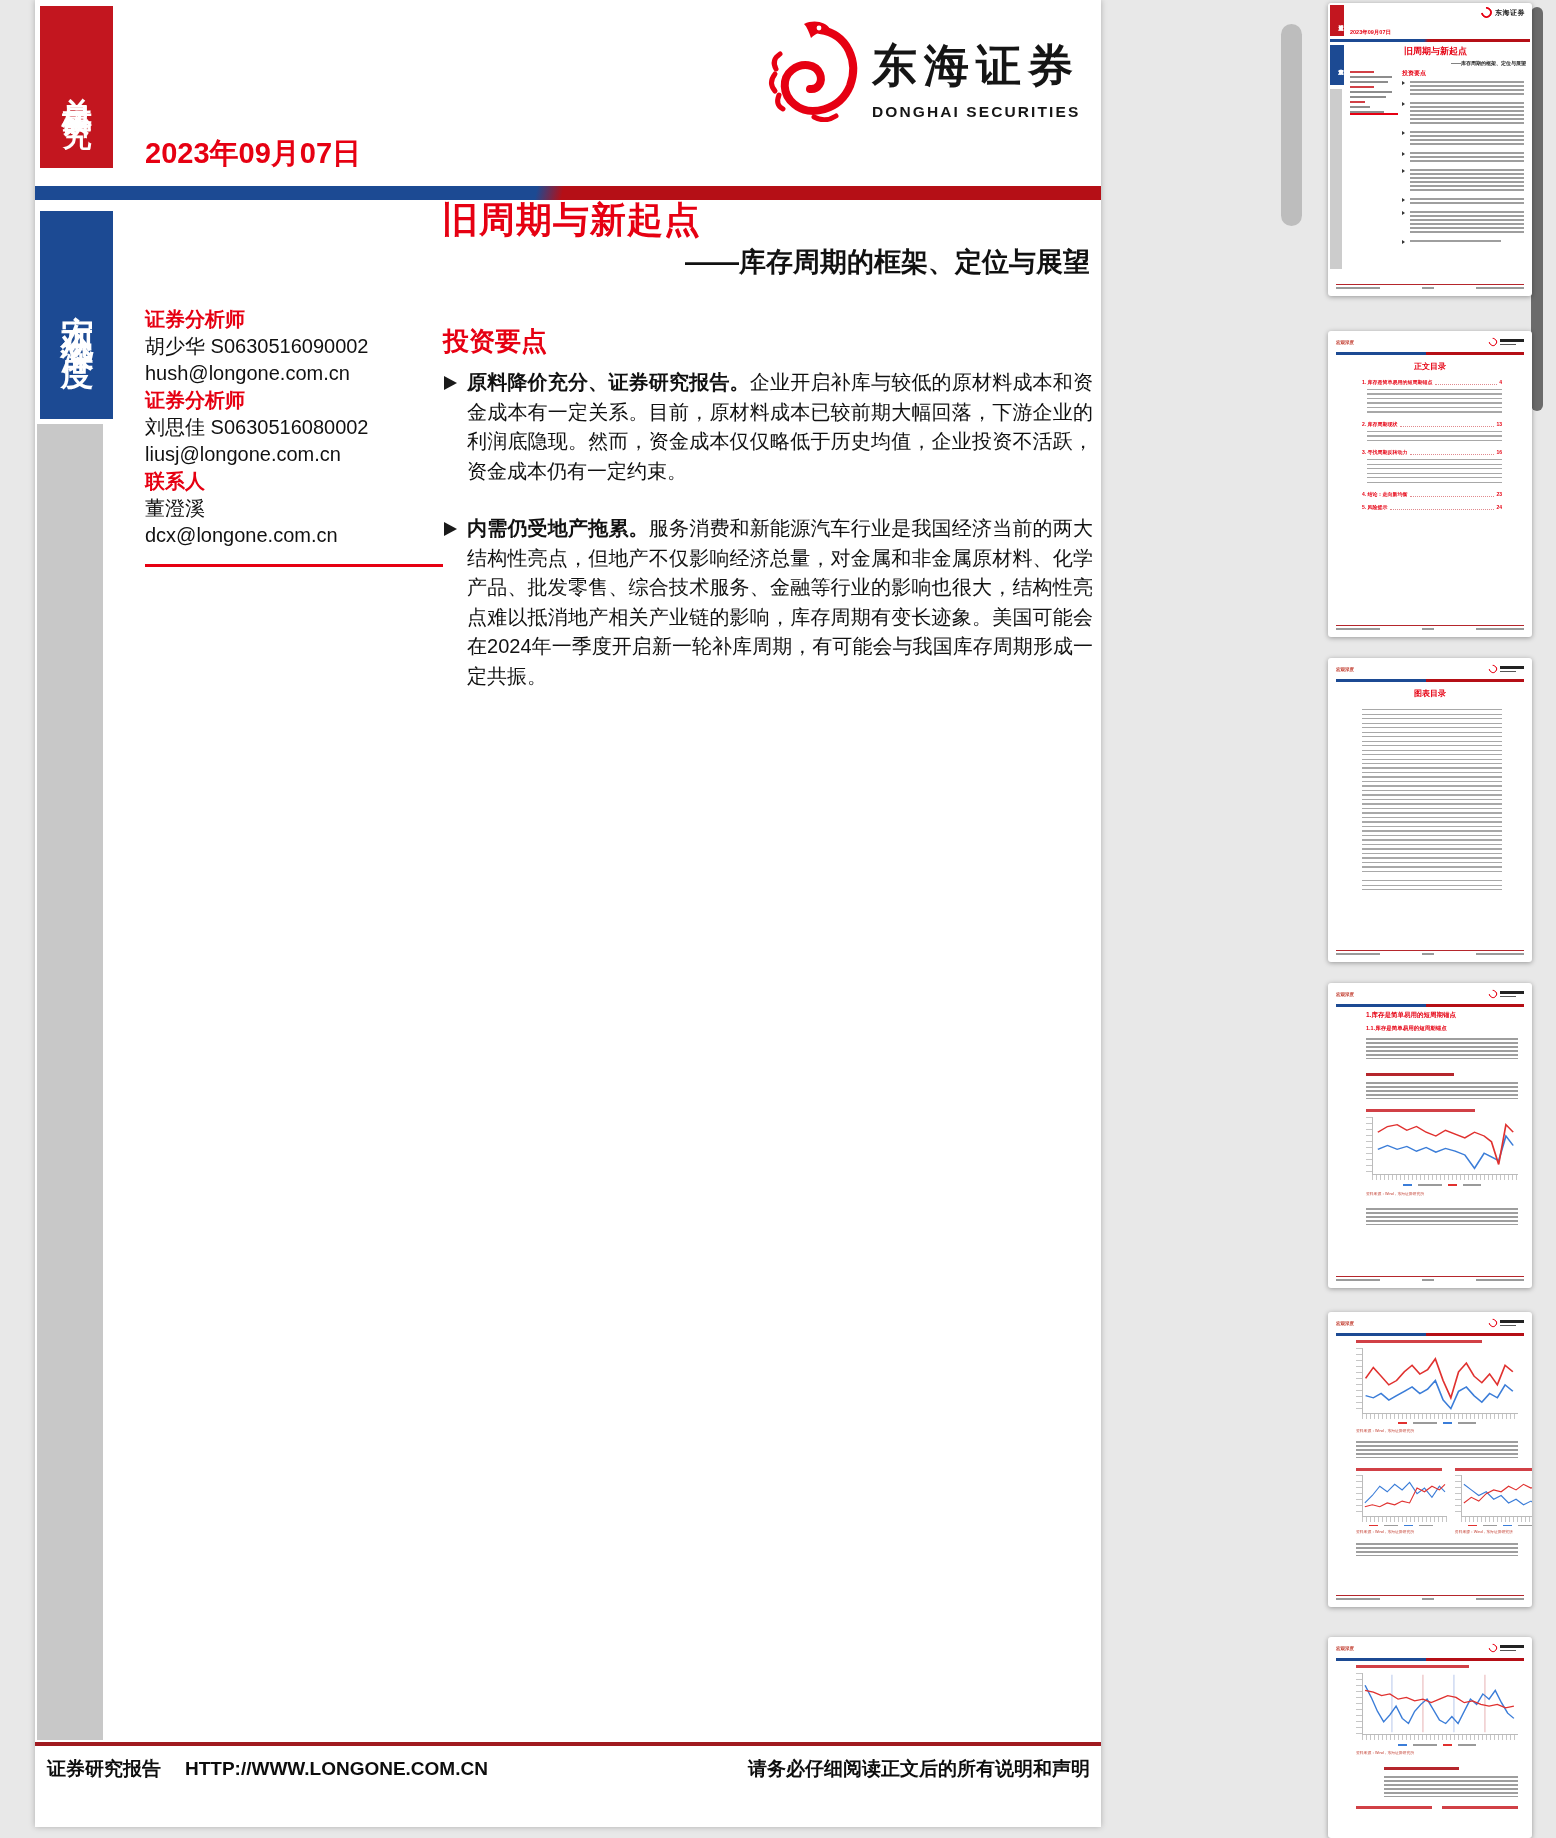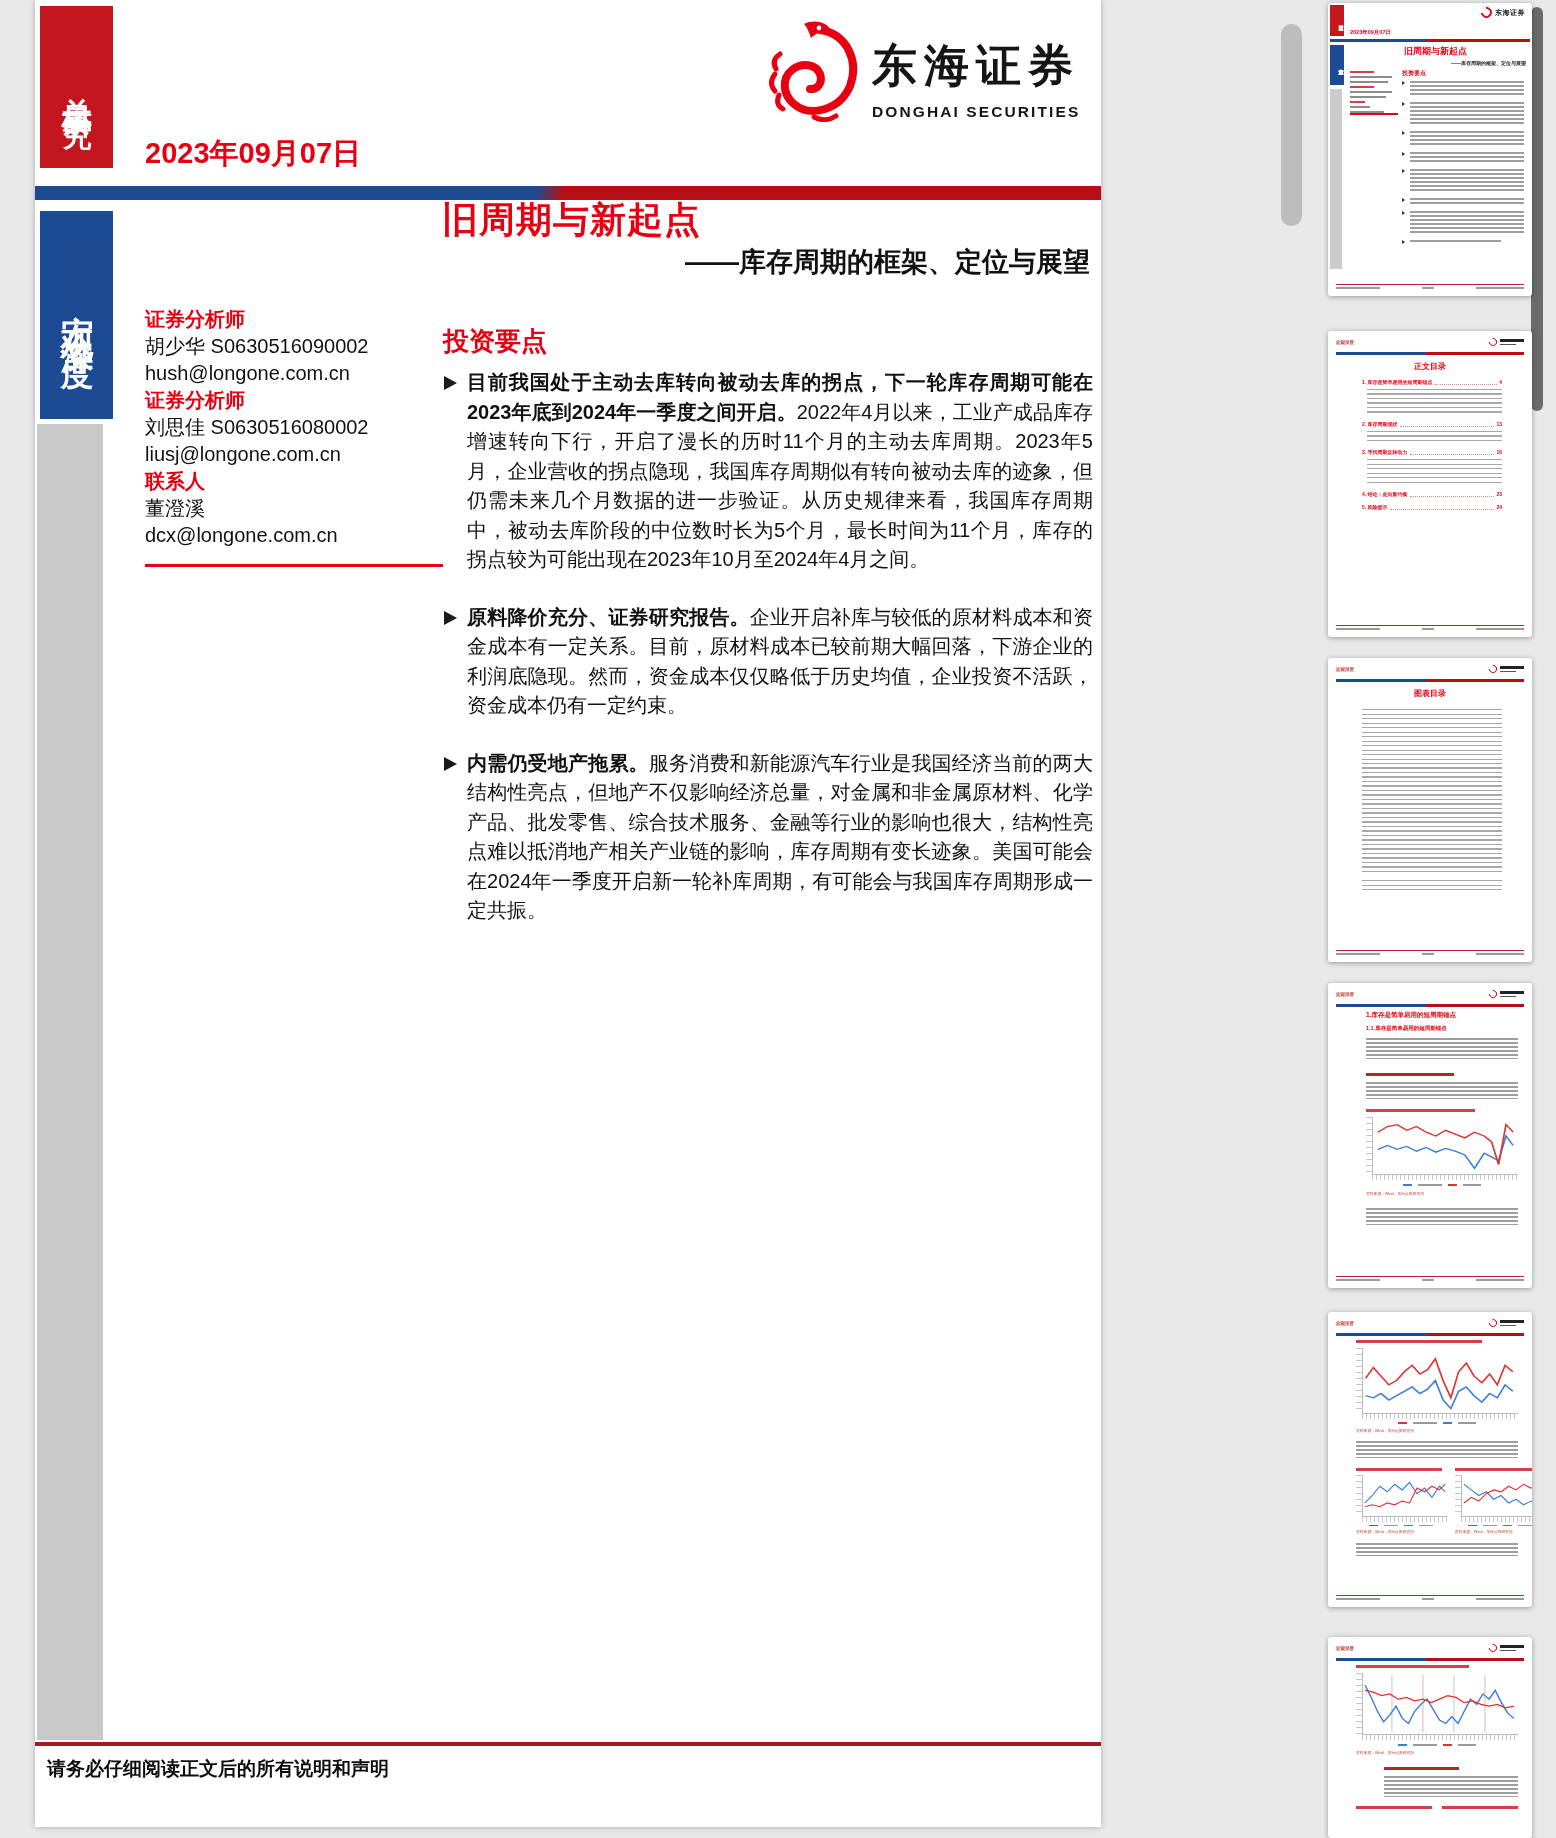--- a/index.html
+++ b/index.html
@@ -158,27 +158,29 @@
     <div class="a-line">liusj@longone.com.cn</div>
     <div class="a-role">联系人</div>
     <div class="a-line">董澄溪</div>
     <div class="a-line">dcx@longone.com.cn</div>
   </div>
   <div class="a-divider"></div>
 
   <h2 class="section-heading">投资要点</h2>
 
   <ul class="bullets">
-    <li><span class="lead">目前我国处于主动去库转向被动去库的拐点，下一轮库存周期可能在2023年底到2024年一季度之间开启。</span><span>2022年4月以来，工业产成品库存增速转向下行，开启了漫长的历时11个月的主动去库周期。2023年5月，企业营收的拐点隐现，我国库存周期似有转向被动去库的迹象，但仍需未来几个月数据的进一步验证。从历史规律来看，我国库存周期中，被动去库阶段的中位数时长为5个月，最长时间为11个月，库存的拐点较为可能出现在2023年10月至2024年4月之间。</span></li>
     <li><span class="lead">原料降价充分、证券研究报告。</span><span>企业开启补库与较低的原材料成本和资金成本有一定关系。目前，原材料成本已较前期大幅回落，下游企业的利润底隐现。然而，资金成本仅仅略低于历史均值，企业投资不活跃，资金成本仍有一定约束。</span></li>
     <li><span class="lead">内需仍受地产拖累。</span><span>服务消费和新能源汽车行业是我国经济当前的两大结构性亮点，但地产不仅影响经济总量，对金属和非金属原材料、化学产品、批发零售、综合技术服务、金融等行业的影响也很大，结构性亮点难以抵消地产相关产业链的影响，库存周期有变长迹象。美国可能会在2024年一季度开启新一轮补库周期，有可能会与我国库存周期形成一定共振。</span></li>
   </ul>
 
   <div class="footer-line"></div>
   <div class="footer">
+    <div>
+      <span>证券研究报告</span><span class="url">HTTP://WWW.LONGONE.COM.CN</span>
+    </div>
     <div>请务必仔细阅读正文后的所有说明和声明</div>
   </div>
 </div>
 
 <div class="main-scroll"></div>
 <div class="panel-scroll"></div>
 
 <div class="thumb t1">
   <div class="m-res">
       <span class="m-vbox">总量研究</span>

